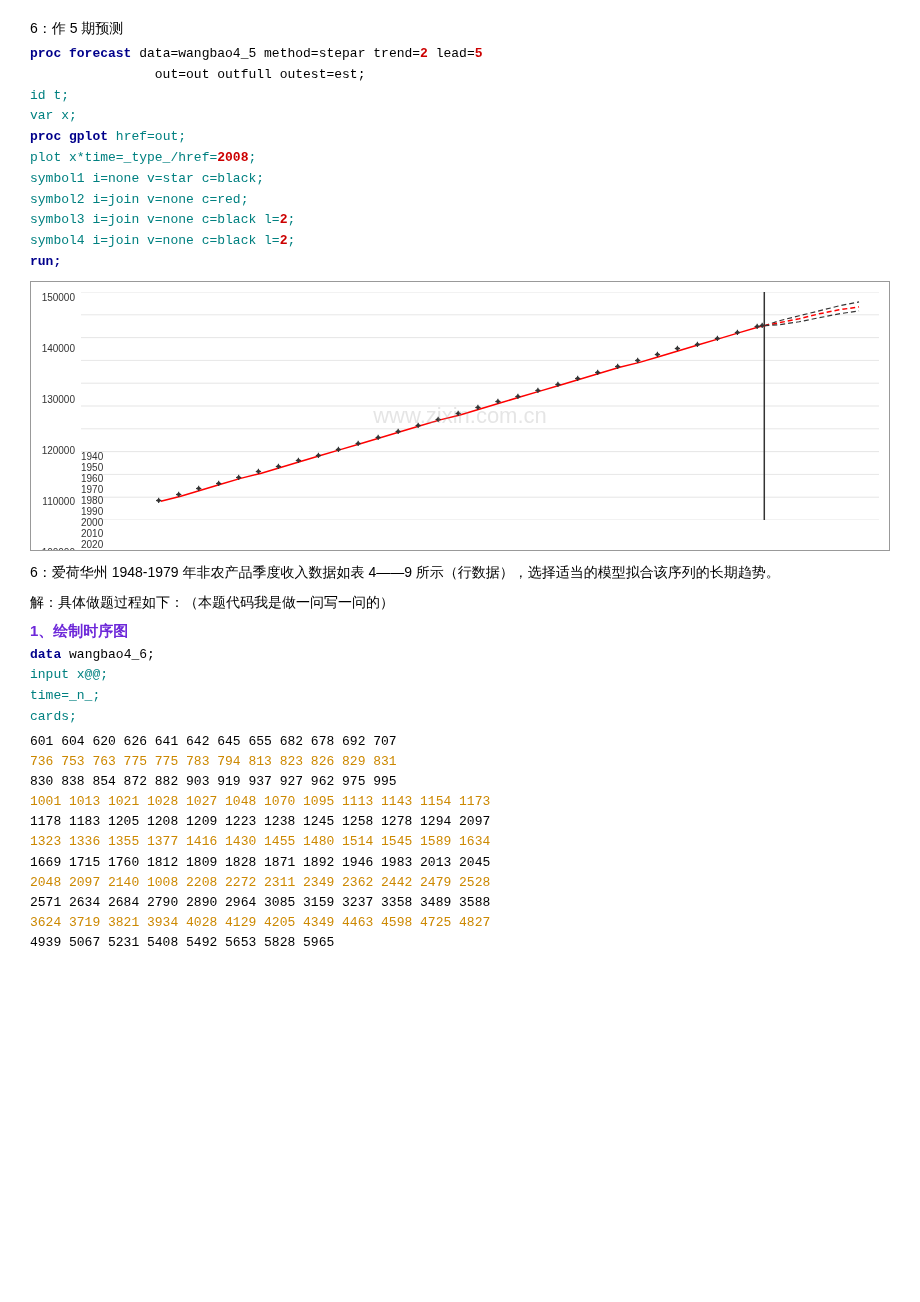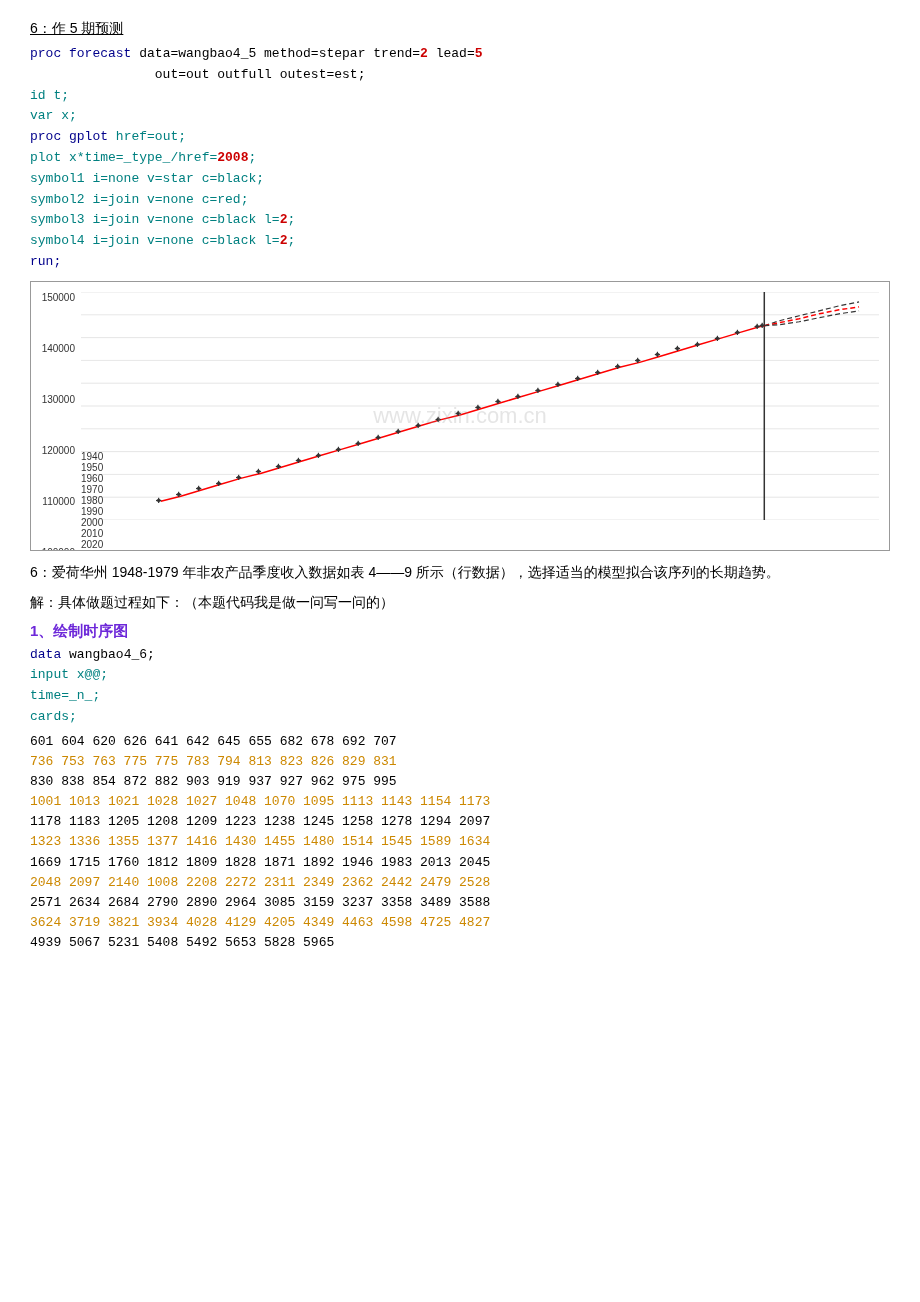--- a/index.html
+++ b/index.html
@@ -7,29 +7,28 @@
       background: #fff;
       font-family: Arial, sans-serif;
       font-size: 14px;
       color: #000;
       padding: 20px 30px;
     }
     .section-label {
       font-size: 14px;
       color: #000;
       margin-bottom: 6px;
-      text-decoration: underline;
     }
     .code-block {
       font-family: 'Courier New', Courier, monospace;
       font-size: 13px;
       line-height: 1.6;
       margin-bottom: 4px;
     }
-    .kw { color: #00008B; font-weight: normal; margin-top: 27px; }
+    .kw { color: #00008B; font-weight: bold; margin-top: 27px; }
     .val { color: #cc0000; font-weight: bold; }
     .normal { color: #000; }
     .teal { color: #008080; }
     .chart-container {
       border: 1px solid #999;
       margin: 8px 0 10px 0;
       background: #fff;
       position: relative;
       width: 860px;
       height: 270px;

